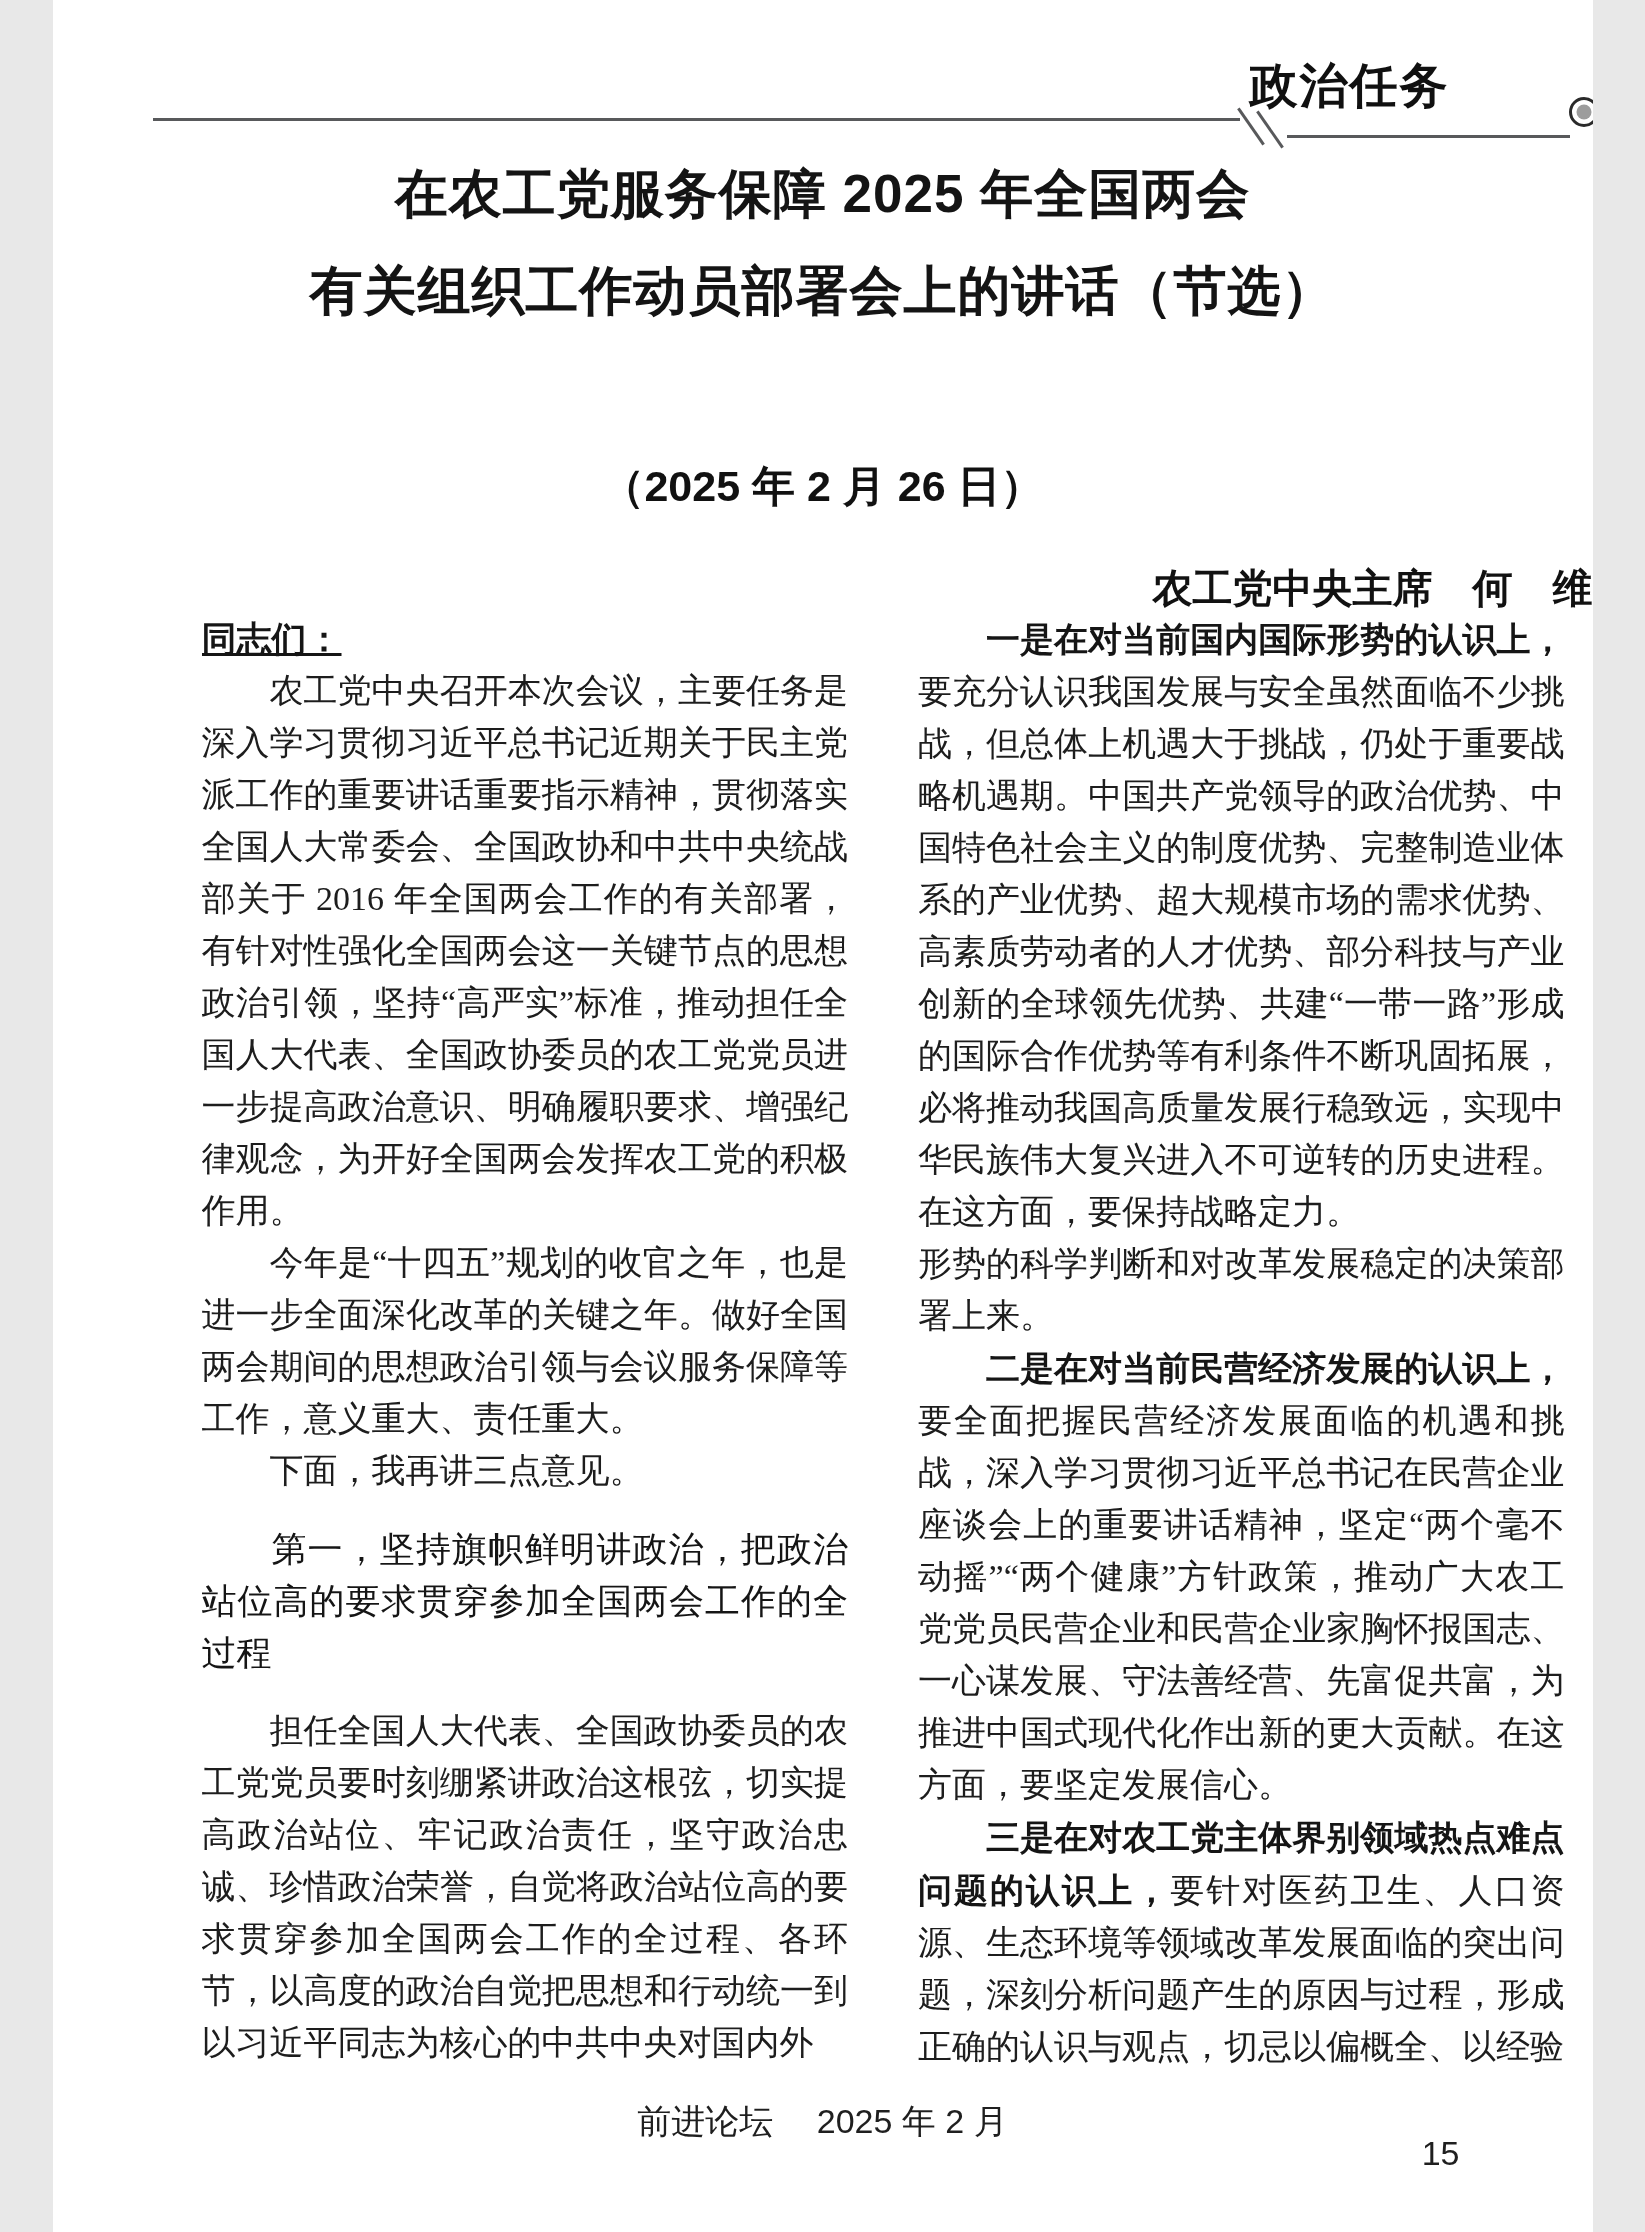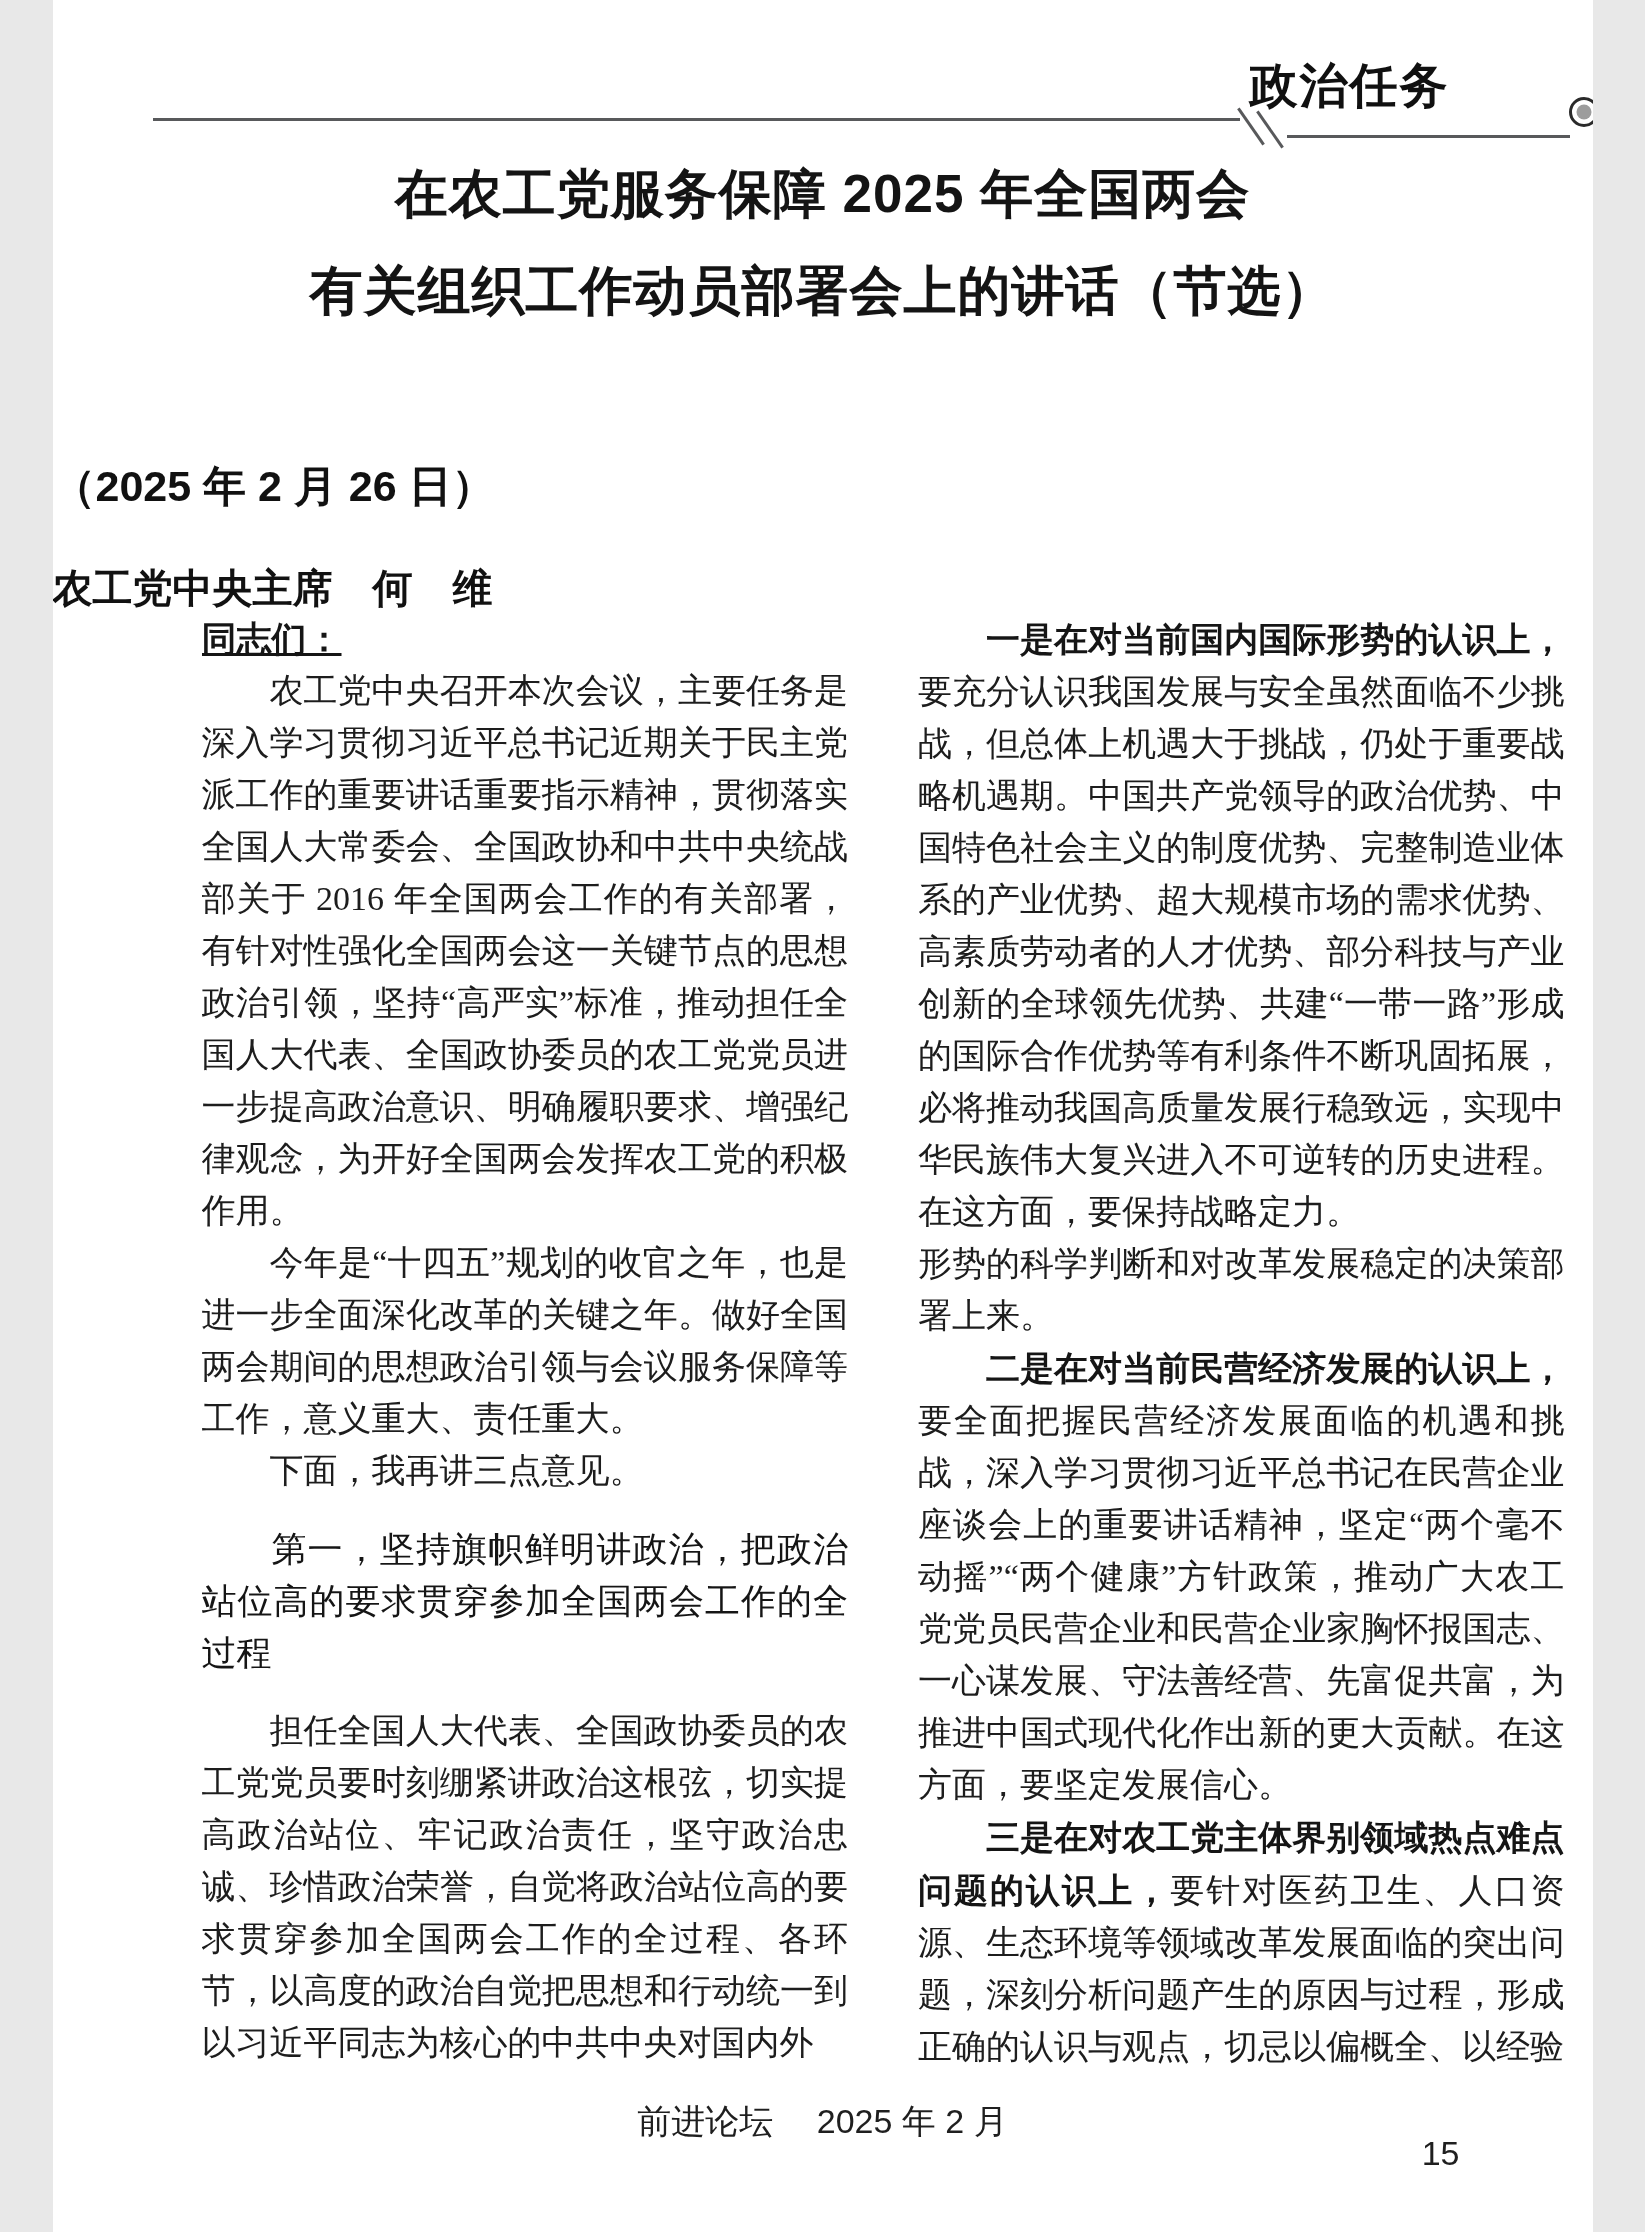--- a/index.html
+++ b/index.html
@@ -42,26 +42,26 @@
   
   .title-block {
     position:absolute; top:145px; left:0; width:100%;
     text-align:center; color:#141414;
     font-family:"Liberation Sans","DejaVu Sans",sans-serif;
     font-weight:900;
   }
   .title-line { font-size:53px; line-height:97px; letter-spacing:1px; }
   .date-line {
     position:absolute; top:460px; left:0; width:100%;
-    text-align:left; font-family:"Liberation Sans","DejaVu Sans",sans-serif;
+    text-align:center; font-family:"Liberation Sans","DejaVu Sans",sans-serif;
     font-weight:700; font-size:43px; color:#111; line-height:1.25;
   }
   .author-line {
     position:absolute; top:563px; left:0; width:100%;
-    text-align:left; font-family:"Liberation Sans","DejaVu Sans",sans-serif;
+    text-align:right; font-family:"Liberation Sans","DejaVu Sans",sans-serif;
     font-weight:700; font-size:40px; color:#111; line-height:1.25;
   }
 
   
   .columns {
     position:absolute; top:613px; left:149px;
     width:1363px; height:1455px;
     display:flex; gap:70px;
   }
   .col { width:647px; overflow:hidden; }

